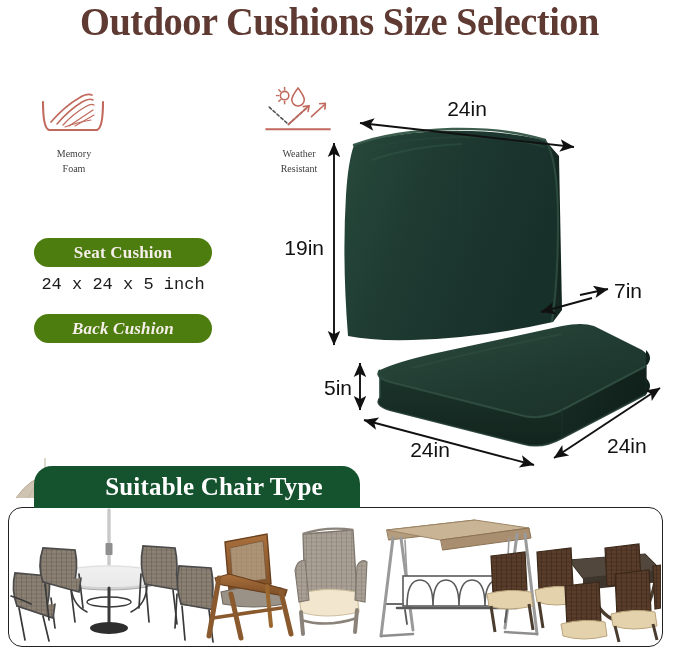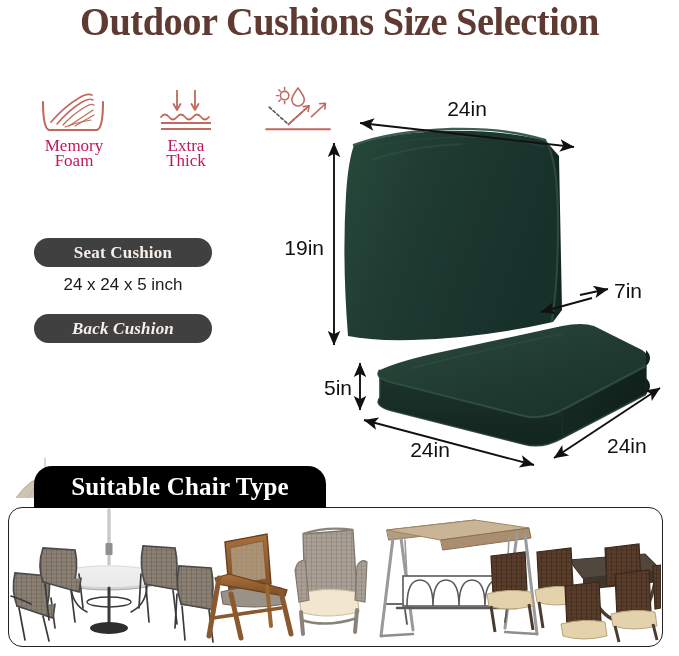--- a/index.html
+++ b/index.html
@@ -22,68 +22,69 @@
     transform:scaleX(0.96);
     white-space:nowrap;
   }
 
   
   #features{position:absolute;left:18px;top:86px;width:330px;height:92px;}
   .feature{position:absolute;width:112px;text-align:center;}
   .feature .ficon{height:48px;display:block;margin:0 auto;}
   .feature .flabel{
     font-family:"Liberation Serif",serif;
-    font-size:17px;line-height:15px;color:#be185d;margin-top:4px;
+    font-size:10px;line-height:15px;color:#404040;margin-top:12px;
     white-space:pre-line;
   }
   #feature-0{left:0px;}
   #feature-1{left:112px;}
   #feature-2{left:216px;width:130px;}
 
   
   .badge-pill{
     position:absolute;
     height:29px;border-radius:15px;
-    background:#404040;
+    background:#4d7c0f;
     color:#F6EFEA;
     font-family:"Liberation Serif",serif;
     font-weight:bold;font-size:17px;
     display:flex;align-items:center;justify-content:center;
     letter-spacing:0.2px;
   }
   .badge-sub{
     position:absolute;width:200px;text-align:center;
-    font-family:Liberation Sans, sans-serif;
+    font-family:Liberation Mono, monospace;
     font-size:17px;color:#1a1a1a;
   }
   #badge-seat{left:34px;top:238px;width:178px;}
   #badge-seat-sub{left:23px;top:275px;}
   #badge-back{left:34px;top:314px;width:178px;font-style:italic;}
   #badge-back-sub{left:23px;top:351px;}
 
   
   #cushion-diagram{position:absolute;left:262px;top:52px;width:417px;height:380px;margin-top:48px;}
   #cushion-diagram svg{display:block;}
   .dimtext{
     font-family:"Liberation Sans",sans-serif;
     font-size:21px;fill:#111111;
   }
 
   
   #chair-section{position:absolute;left:0px;top:452px;width:679px;height:204px;}
   #chair-banner{
     position:absolute;left:34px;top:14px;width:292px;height:42px;
-    background:#000000;
+    background:#14532d;
     border-radius:18px 18px 0 0;
     display:flex;align-items:center;justify-content:center;
     color:#FFFFFF;
     font-family:"Liberation Serif",serif;
     font-weight:bold;font-size:25px;
     letter-spacing:0.2px;
     z-index:3;
+    padding-left:34px;
   }
   #chair-panel{
     position:absolute;left:8px;top:55px;width:655px;height:140px;
     border:1.6px solid #222222;
     border-radius:14px;
     background:#ffffff;
     z-index:2;
     box-sizing:border-box;
   }
   #chair-panel-inner{position:absolute;inset:0;overflow:hidden;border-radius:13px;}
@@ -105,52 +106,41 @@
         <path d="M22 38 Q34 24 47 16 Q54 12 58 14" fill="none" stroke="#C0695C" stroke-width="1.5" stroke-linecap="round"></path>
         <path d="M28 39 Q38 28 50 21 Q56 17 59 19" fill="none" stroke="#C0695C" stroke-width="1.3" stroke-linecap="round"></path>
         <path d="M34 40 L58 24" fill="none" stroke="#C0695C" stroke-width="1.2" stroke-linecap="round"></path>
         <path d="M40 40 L59 29" fill="none" stroke="#C0695C" stroke-width="1.1" stroke-linecap="round"></path>
         <path d="M30 41 Q40 37 56 34" fill="none" stroke="#C0695C" stroke-width="1.1" stroke-linecap="round"></path>
       </svg>
       <div class="flabel">Memory
 Foam</div>
     </div>
 
-    <div class="feature" id="feature-1">
-      <svg class="ficon" width="70" height="48" viewBox="0 0 70 48">
-        <line x1="26" y1="4" x2="26" y2="22" stroke="#C0695C" stroke-width="1.8"></line>
-        <path d="M22.5 18 L26 24 L29.5 18" fill="none" stroke="#C0695C" stroke-width="1.8" stroke-linecap="round" stroke-linejoin="round"></path>
-        <line x1="44" y1="4" x2="44" y2="22" stroke="#C0695C" stroke-width="1.8"></line>
-        <path d="M40.5 18 L44 24 L47.5 18" fill="none" stroke="#C0695C" stroke-width="1.8" stroke-linecap="round" stroke-linejoin="round"></path>
-        <path d="M10 31 q4 -5 8 0 q4 5 8 0 q4 -5 8 0 q4 5 8 0 q4 -5 8 0 q4 5 8 0" fill="none" stroke="#C0695C" stroke-width="1.8" stroke-linecap="round"></path>
-        <line x1="10" y1="37" x2="60" y2="37" stroke="#C0695C" stroke-width="2"></line>
-        <line x1="10" y1="43" x2="60" y2="43" stroke="#C0695C" stroke-width="2"></line>
-      </svg>
-      <div class="flabel">Extra
-Thick</div>
-    </div>
 
     <div class="feature" id="feature-2">
       <svg class="ficon" width="86" height="50" viewBox="0 0 86 50">
         <circle cx="28" cy="10" r="4.4" fill="none" stroke="#C0695C" stroke-width="1.6"></circle>
         <g stroke="#C0695C" stroke-width="1.5" stroke-linecap="round">
           <line x1="28" y1="1.5" x2="28" y2="4"></line>
           <line x1="19.5" y1="10" x2="22" y2="10"></line>
           <line x1="22" y1="4" x2="23.7" y2="5.7"></line>
           <line x1="22" y1="16" x2="23.7" y2="14.3"></line>
           <line x1="28" y1="16" x2="28" y2="18.5"></line>
         </g>
         <path d="M42 2 q-6.5 8.5 -6.5 12.3 a6.5 6.5 0 0 0 13 0 Q48.5 10.5 42 2 Z" fill="none" stroke="#C0695C" stroke-width="1.6" stroke-linejoin="round"></path>
         <path d="M12 22 L32 40 L52 22" fill="none" stroke="#55565A" stroke-width="1.7" stroke-linecap="round" stroke-linejoin="round" stroke-dasharray="3 2.4"></path>
         <path d="M32 40 L53 21" fill="none" stroke="#C0695C" stroke-width="1.7" stroke-linecap="round"></path>
         <path d="M47.5 21.5 L53.5 20.5 L52.5 26.5" fill="none" stroke="#C0695C" stroke-width="1.7" stroke-linecap="round" stroke-linejoin="round"></path>
         <path d="M56 32 L70 19" fill="none" stroke="#C0695C" stroke-width="1.7" stroke-linecap="round"></path>
         <path d="M64.5 18.5 L70.5 18 L70 24" fill="none" stroke="#C0695C" stroke-width="1.7" stroke-linecap="round" stroke-linejoin="round"></path>
         <line x1="8" y1="45" x2="76" y2="45" stroke="#C0695C" stroke-width="2.2"></line>
       </svg>
+      <div class="flabel">Weather
+Resistant</div>
     </div>
 
   </div>
 
   <div class="badge-pill" id="badge-seat">Seat Cushion</div>
   <div class="badge-sub" id="badge-seat-sub">24 x 24 x 5 inch</div>
 
   <div class="badge-pill" id="badge-back">Back Cushion</div>
 
   <div id="cushion-diagram">

